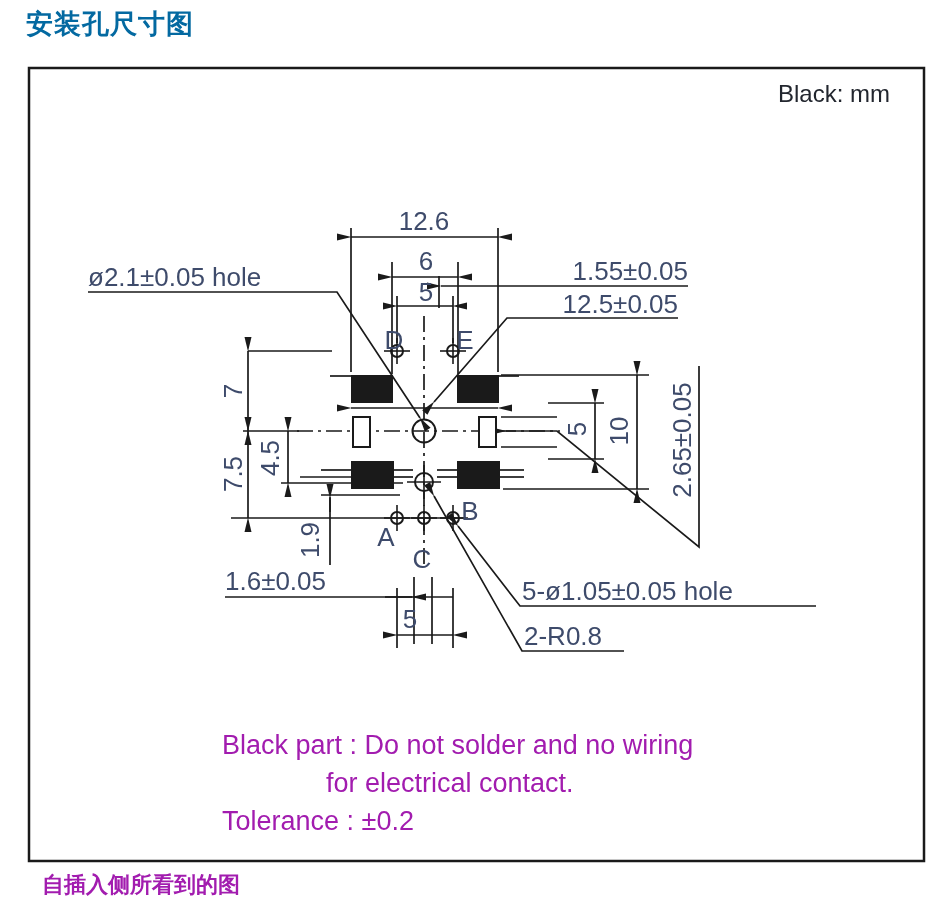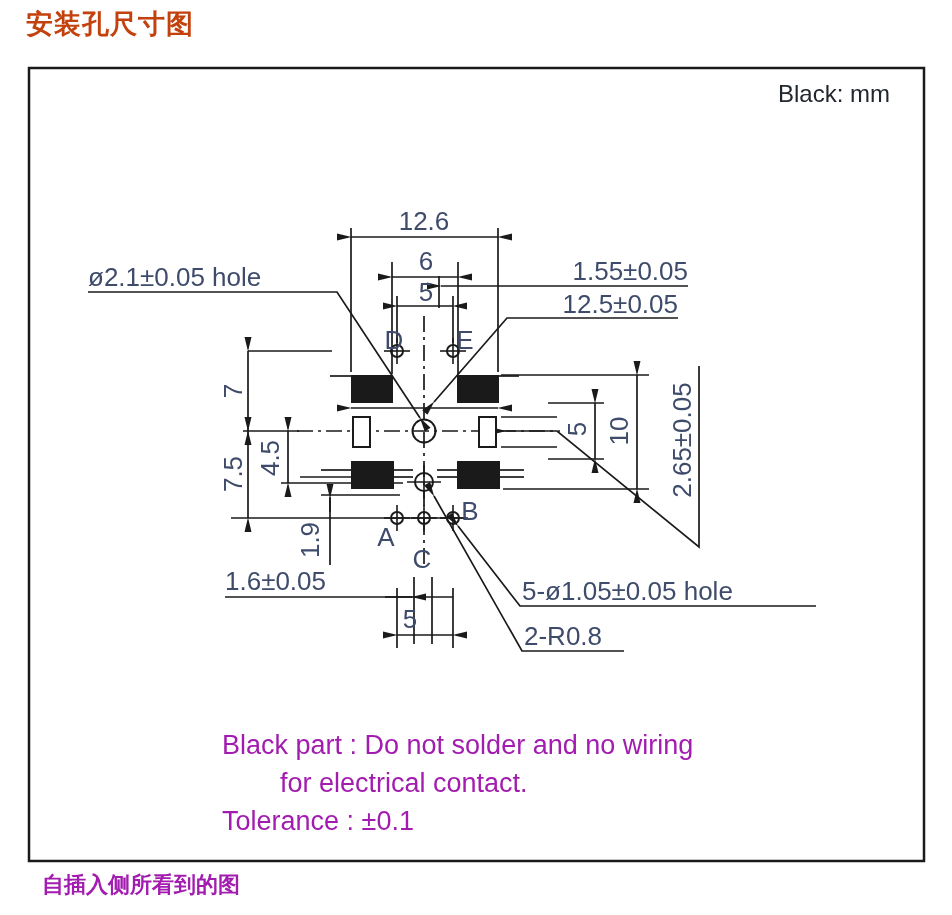--- a/index.html
+++ b/index.html
@@ -1,25 +1,25 @@
 <!DOCTYPE html>
 <html><head>
 <meta charset="utf-8">
 <style>
   html,body{margin:0;padding:0;background:#ffffff;}
   body{
     width:952px;height:915px;position:relative;overflow:hidden;
     font-family:"Liberation Sans","DejaVu Sans",sans-serif;
   }
   .abs{position:absolute;}
-  #title{left:26px;top:6px;font-size:27px;font-weight:bold;color:#c2410c;letter-spacing:1px;}
+  #title{left:26px;top:6px;font-size:27px;font-weight:bold;color:#0369a1;letter-spacing:1px;}
   #unit{right:62px;top:80px;font-size:24px;color:#22262e;}
   #caption{left:42px;top:870px;font-size:22px;font-weight:bold;color:#a21caf;}
   #notes{left:222px;top:726px;font-size:27px;color:#a21caf;line-height:38px;}
-  #notes .indent{margin-left:58px;}
+  #notes .indent{margin-left:104px;}
   svg text{
     font-family:"Liberation Sans","DejaVu Sans",sans-serif;
     font-size:26px;fill:#3e4b6b;
   }
   svg text.holelabel{font-size:26px;}
 </style>
 </head>
 <body>
 
 <div id="title" class="abs">安装孔尺寸图</div>
@@ -166,16 +166,16 @@
     <text class="holelabel" x="470" y="520" text-anchor="middle">B</text>
     <text class="holelabel" x="422" y="568" text-anchor="middle">C</text>
   </g>
 </svg>
 
 <div id="unit" class="abs">Black: mm</div>
 
 <div id="notes" class="abs">
   <div>Black part : Do not solder and no wiring</div>
   <div class="indent">for electrical contact.</div>
-  <div>Tolerance : ±0.1</div>
+  <div>Tolerance : ±0.2</div>
 </div>
 
 <div id="caption" class="abs">自插入侧所看到的图</div>
 
 </body></html>

